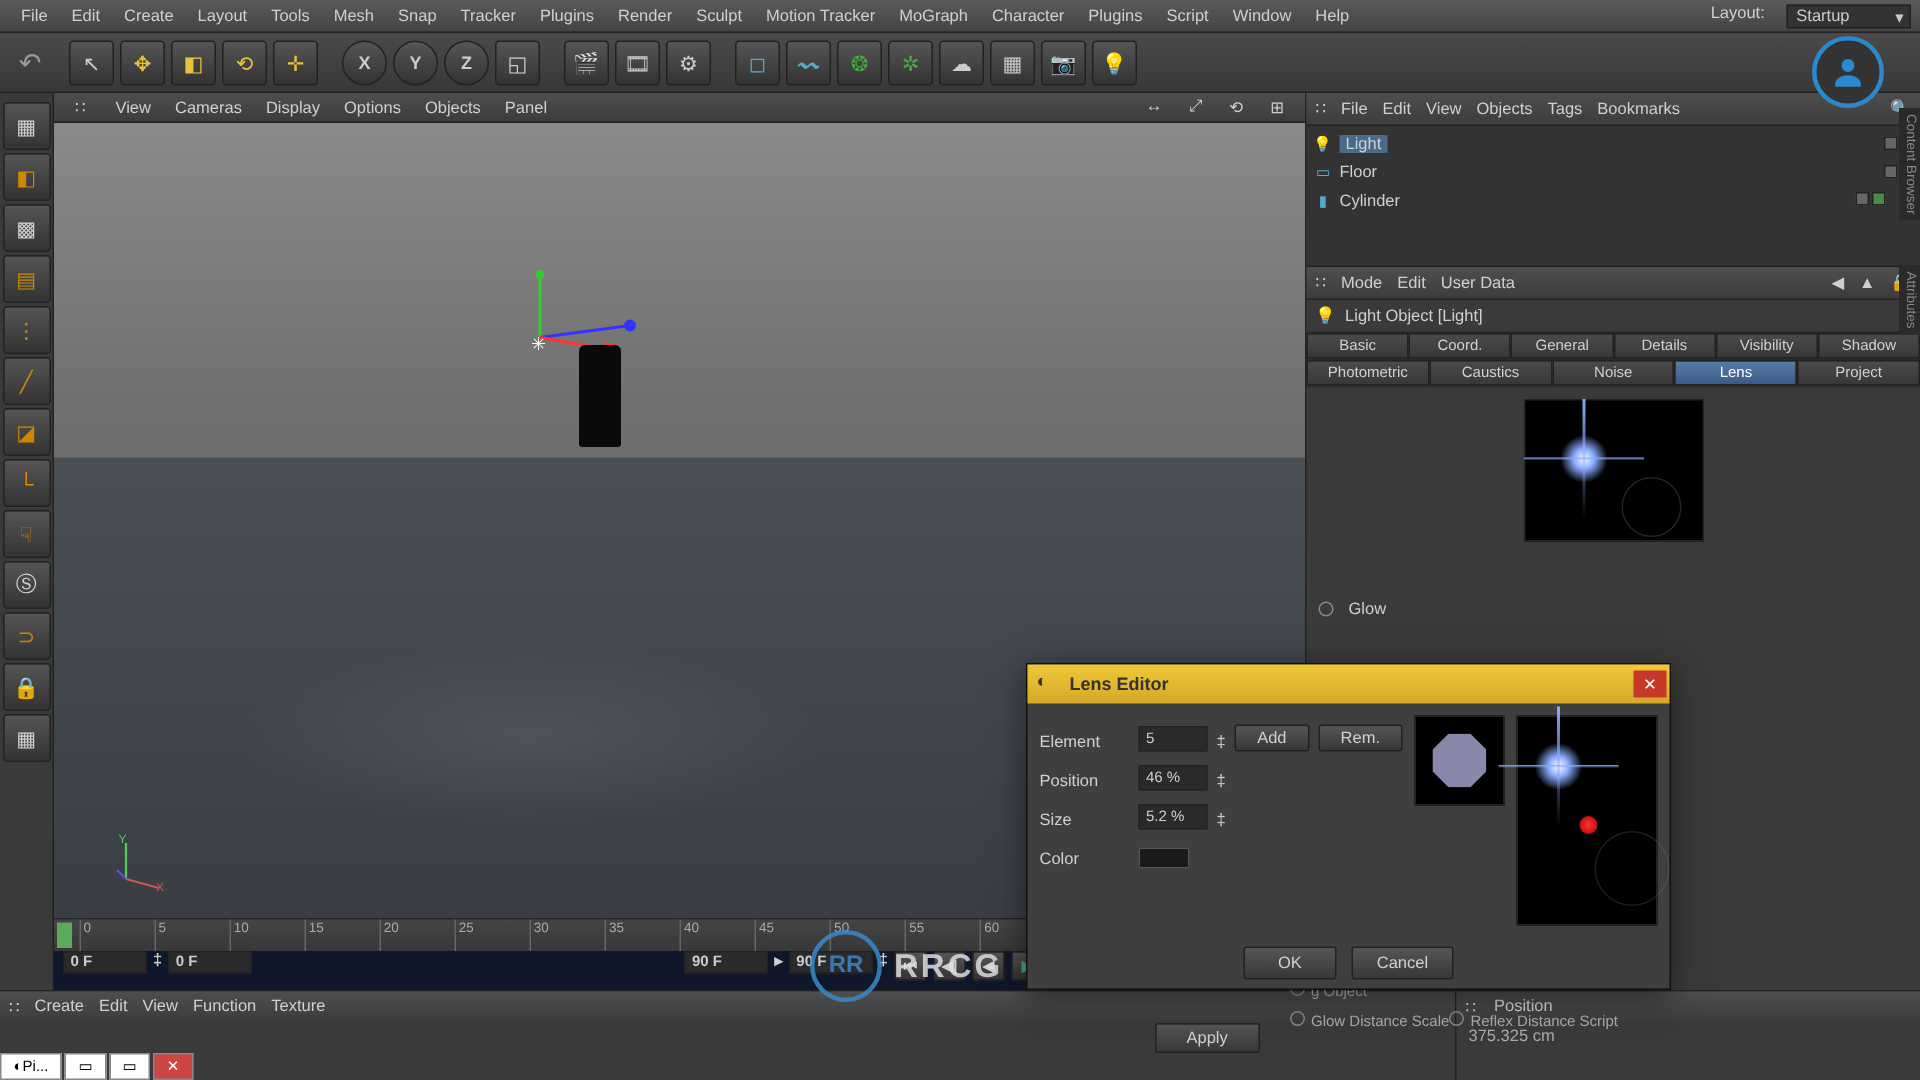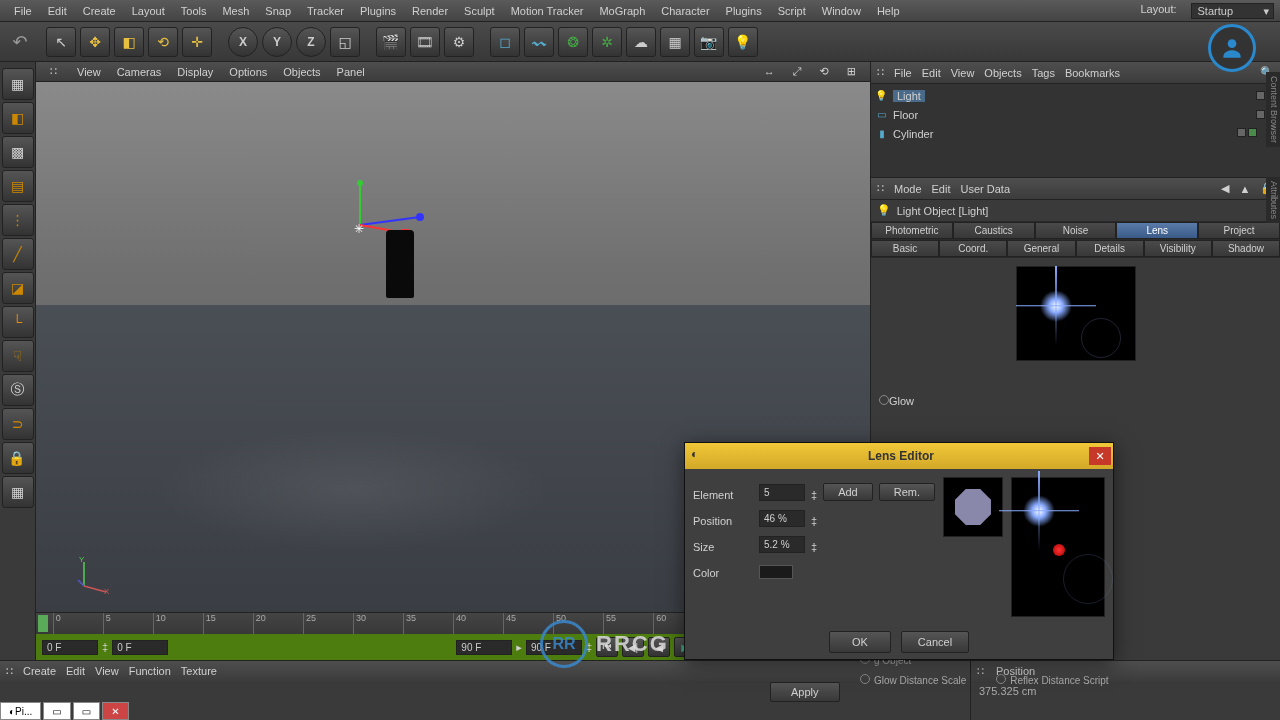--- a/index.html
+++ b/index.html
@@ -51,48 +51,48 @@
 .tabs { display: flex; flex-wrap: wrap; border-bottom: 1px solid #2a2a2a; }
 .tab { flex: 1; min-width: 60px; text-align: center; padding: 2px 4px; background: linear-gradient(#4a4a4a,#383838); border: 1px solid #222; font-size: 10px; }
 .tab.active { background: linear-gradient(#5a7aa8,#3a5a88); color: #fff; }
 .attr-section { padding: 4px 8px; }
 .attr-label { padding: 2px 0; color: #bbb; }
 .lens-preview { width: 120px; height: 95px; background: #000; border: 1px solid #222; margin: 4px auto; position: relative; }
 .flare { position: absolute; left: 20%; top: 25%; width: 32px; height: 32px; background: radial-gradient(circle,#fff 0%,#88aaff 30%,transparent 70%); }
 .flare::before, .flare::after { content: ""; position: absolute; left: 50%; top: 50%; background: linear-gradient(#88aaff,transparent); }
 .flare::before { width: 2px; height: 80px; transform: translate(-50%,-50%); }
 .flare::after { width: 80px; height: 2px; transform: translate(-50%,-50%); }
-.attr-row { display: flex; height: 22px; gap: 0; margin-top: 34px; }
+.attr-row { display: flex; align-items: center; height: 22px; gap: 10px; margin-top: 34px; }
 .attr-row .albl { width: 85px; }
 .attr-row .aval { flex: 1; background: #2a2a2a; border: 1px solid #222; padding: 1px 4px; color: #ccc; font-size: 10px; }
 .radio { width: 10px; height: 10px; border: 1px solid #888; border-radius: 50%; }
 
 .timeline-row { height: 22px; display: flex; align-items: center; background: #333; border-top: 1px solid #222; font-size: 9px; }
 .timeline-row .ruler { flex: 1; position: relative; height: 100%; background: linear-gradient(#444,#383838); }
 .timeline-row .marker { position: absolute; left: 2px; top: 2px; bottom: 2px; width: 10px; background: #5aaa5a; }
 .tick { position: absolute; top: 0; bottom: 0; border-left: 1px solid #666; padding-left: 2px; color: #aaa; }
 
-.transport { height: 26px; display: flex; align-items: center; background: #4d7c0f; padding: 0 6px; gap: 4px; }
+.transport { height: 26px; display: flex; align-items: flex-start; background: #0f172a; padding: 0 6px; gap: 4px; font-weight: bold; }
 .tfield { width: 56px; background: #2a2a2a; border: 1px solid #222; padding: 1px 4px; font-size: 10px; color: #ccc; }
 .tctrl { width: 22px; height: 20px; background: linear-gradient(#555,#333); border: 1px solid #222; border-radius: 2px; display: inline-flex; align-items: center; justify-content: center; font-size: 10px; }
 .tctrl.p { color: #4a8; }
 .tctrl.r { color: #c44; }
 
 .bottom { height: 60px; background: #3a3a3a; border-top: 1px solid #222; display: flex; }
 .mat-panel { flex: 1; }
 .mat-menu { height: 20px; background: linear-gradient(#4e4e4e,#3c3c3c); display: flex; align-items: center; padding: 0 6px; gap: 10px; }
 .coord-panel { width: 310px; border-left: 1px solid #222; }
 .coord-menu { height: 20px; background: linear-gradient(#4e4e4e,#3c3c3c); display: flex; align-items: center; padding: 0 6px; gap: 12px; }
 .apply-btn { padding: 3px 20px; background: linear-gradient(#555,#383838); border: 1px solid #222; border-radius: 2px; }
 
 
 .dialog { position: absolute; left: 684px; top: 442px; width: 430px; background: #3f3f3f; border: 1px solid #111; box-shadow: 0 4px 20px rgba(0,0,0,0.5); z-index: 100; }
 .dlg-title { height: 26px; background: linear-gradient(#f0c838,#d4a828); display: flex; align-items: center; padding: 0 2px; color: #333; font-size: 12px; }
 .dlg-title .ticon { width: 18px; height: 18px; margin: 0 4px; }
-.dlg-title .ttxt { flex: 1; text-align: center; font-weight: bold; }
+.dlg-title .ttxt { flex: 1; text-align: left; font-weight: bold; }
 .dlg-close { width: 22px; height: 18px; background: #c63828; color: #fff; display: flex; align-items: center; justify-content: center; font-size: 11px; }
 .dlg-body { padding: 8px; display: flex; gap: 8px; }
 .dlg-left { flex: 1; }
 .dlg-row { display: flex; align-items: flex-end; height: 24px; gap: 6px; margin-bottom: 2px; }
 .dlg-row .dlbl { width: 60px; font-size: 11px; }
 .dlg-row .dval { width: 46px; background: #2a2a2a; border: 1px solid #222; padding: 2px 4px; font-size: 10px; }
 .dlg-btn { padding: 2px 14px; background: linear-gradient(#555,#383838); border: 1px solid #222; border-radius: 2px; font-size: 11px; }
 .dlg-dd { flex: 1; background: #2a2a2a; border: 1px solid #222; padding: 2px 4px; font-size: 10px; position: relative; }
 .dlg-dd::after { content: "▾"; position: absolute; right: 4px; }
 .dlg-color { width: 34px; height: 14px; background: #1a1a1a; border: 1px solid #555; }
@@ -317,33 +317,33 @@
       <span>User Data</span>
       <span style="margin-left:auto">◀</span>
       <span>▲</span>
       <span>🔒</span>
     </div>
     <div class="attr-title">
       <span>💡</span>
       <span>Light Object [Light]</span>
     </div>
     <div class="tabs">
-      <div class="tab">Photometric</div>
-      <div class="tab">Caustics</div>
-      <div class="tab">Noise</div>
-      <div class="tab active">Lens</div>
-      <div class="tab">Project</div>
-    </div>
-    <div class="tabs">
       <div class="tab">Basic</div>
       <div class="tab">Coord.</div>
       <div class="tab">General</div>
       <div class="tab">Details</div>
       <div class="tab">Visibility</div>
       <div class="tab">Shadow</div>
+    </div>
+    <div class="tabs">
+      <div class="tab">Photometric</div>
+      <div class="tab">Caustics</div>
+      <div class="tab">Noise</div>
+      <div class="tab active">Lens</div>
+      <div class="tab">Project</div>
     </div>
     <div class="attr-section">
       <div class="lens-preview">
         <div class="flare"></div>
         <div style="position:absolute;left:55%;top:55%;width:40px;height:40px;border:1px solid rgba(100,120,160,0.3);border-radius:50%"></div>
       </div>
       <div class="attr-row">
         <span class="radio"></span>
         <span class="albl">Glow</span>
       </div>
@@ -422,21 +422,21 @@
   </div>
   <div class="dlg-foot">
     <div class="dlg-btn" style="padding:4px 22px">OK</div>
     <div class="dlg-btn" style="padding:4px 16px">Cancel</div>
   </div>
 </div>
 
 <div style="position:absolute;left:860px;top:654px;display:flex;gap:40px;font-size:10px;color:#aaa">
   <span><span class="radio" style="display:inline-block;margin-right:4px"></span><span>g Object</span></span>
 </div>
-<div style="position:absolute;left:860px;top:674px;display:flex;gap:30px;font-size:10px;color:#aaa">
+<div style="position:absolute;left:860px;top:674px;display:flex;font-size:10px;color:#aaa">
   <span><span class="radio" style="display:inline-block;margin-right:4px"></span><span>Glow Distance Scale</span></span>
   <span><span class="radio" style="display:inline-block;margin-right:4px"></span><span>Reflex Distance Script</span></span>
 </div>
 
 <div style="position:absolute;left:770px;top:682px">
   <div class="apply-btn">Apply</div>
 </div>
 
 <div class="avatar-badge">
   <svg viewBox="0 0 24 24" fill="#2a88cc">

